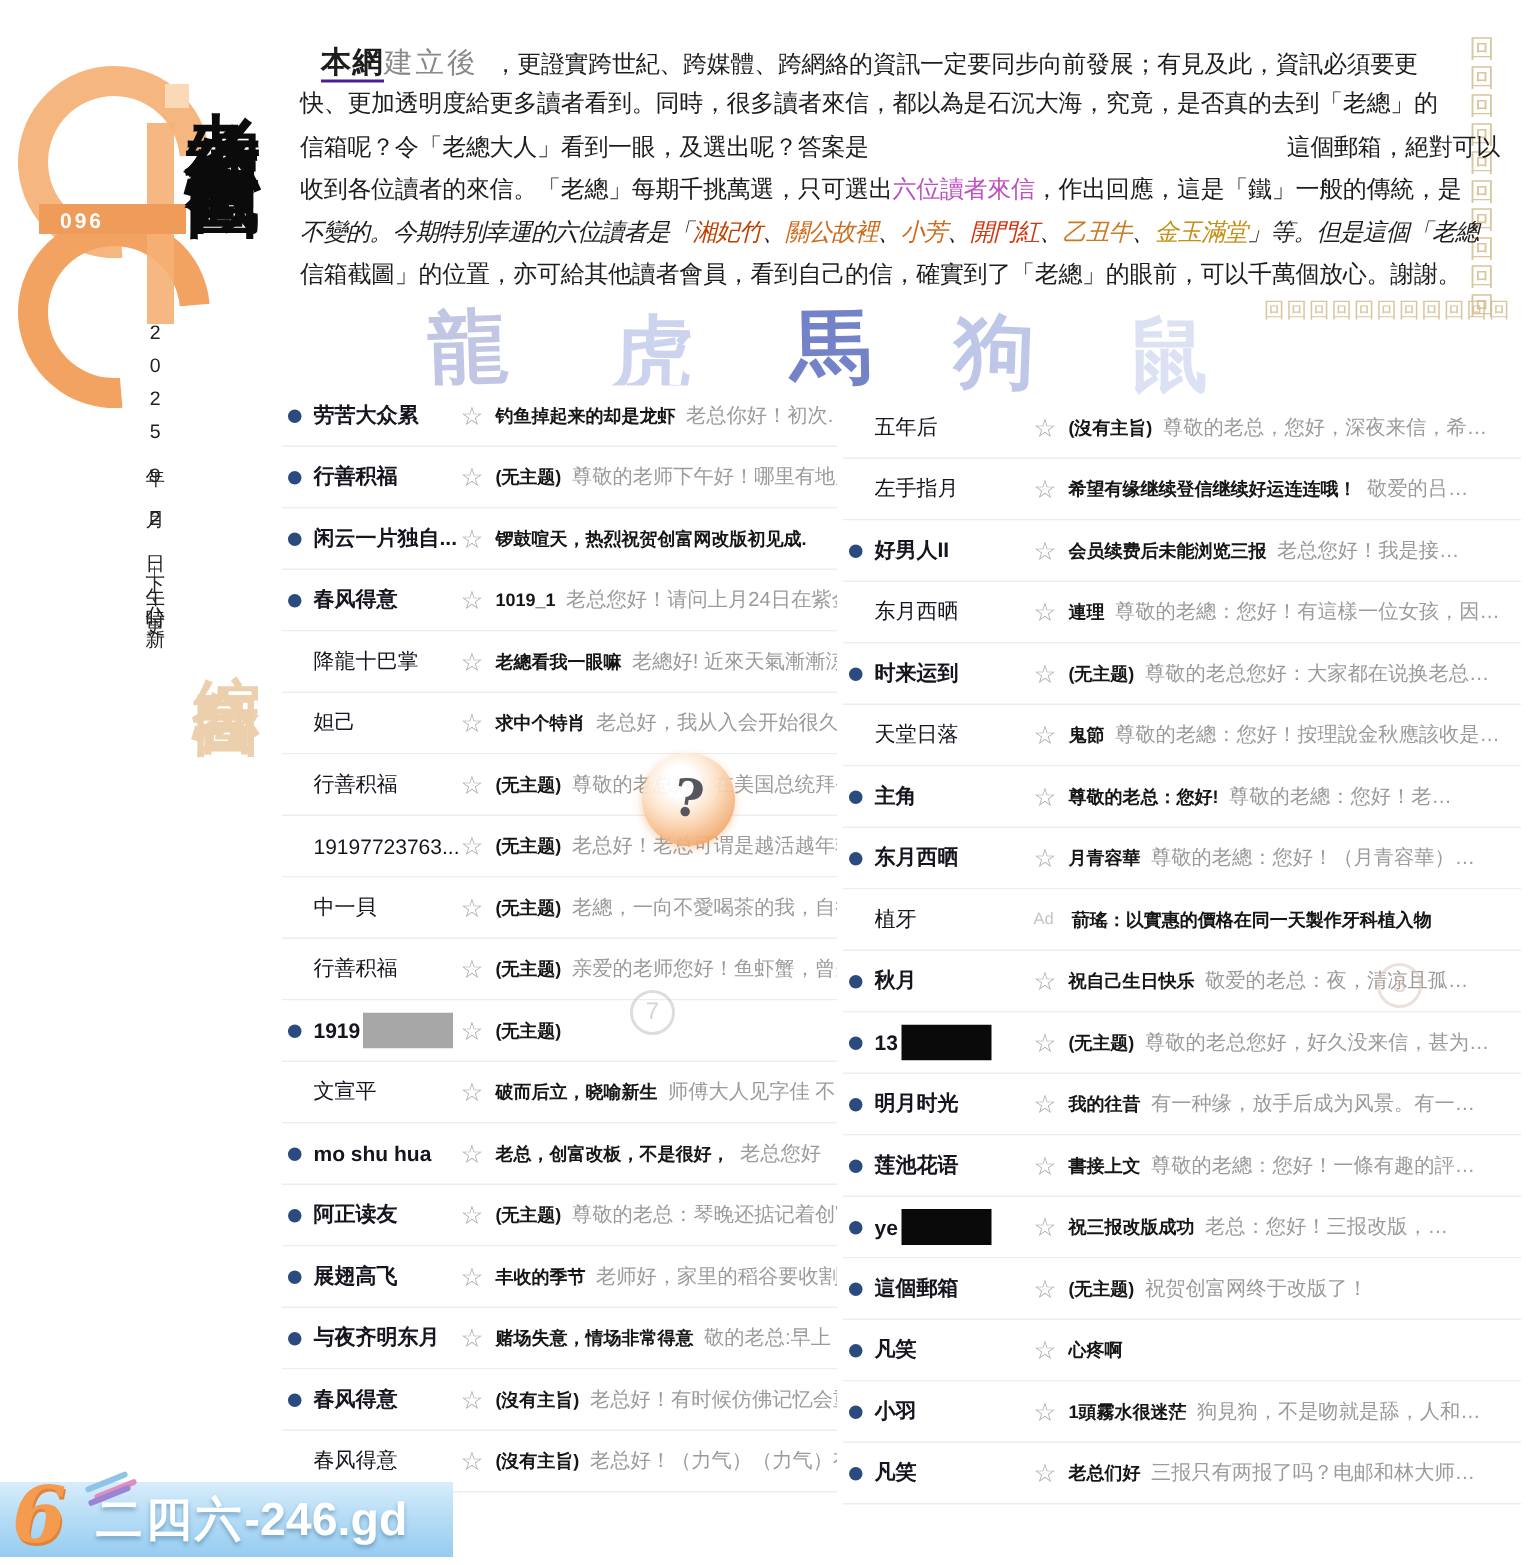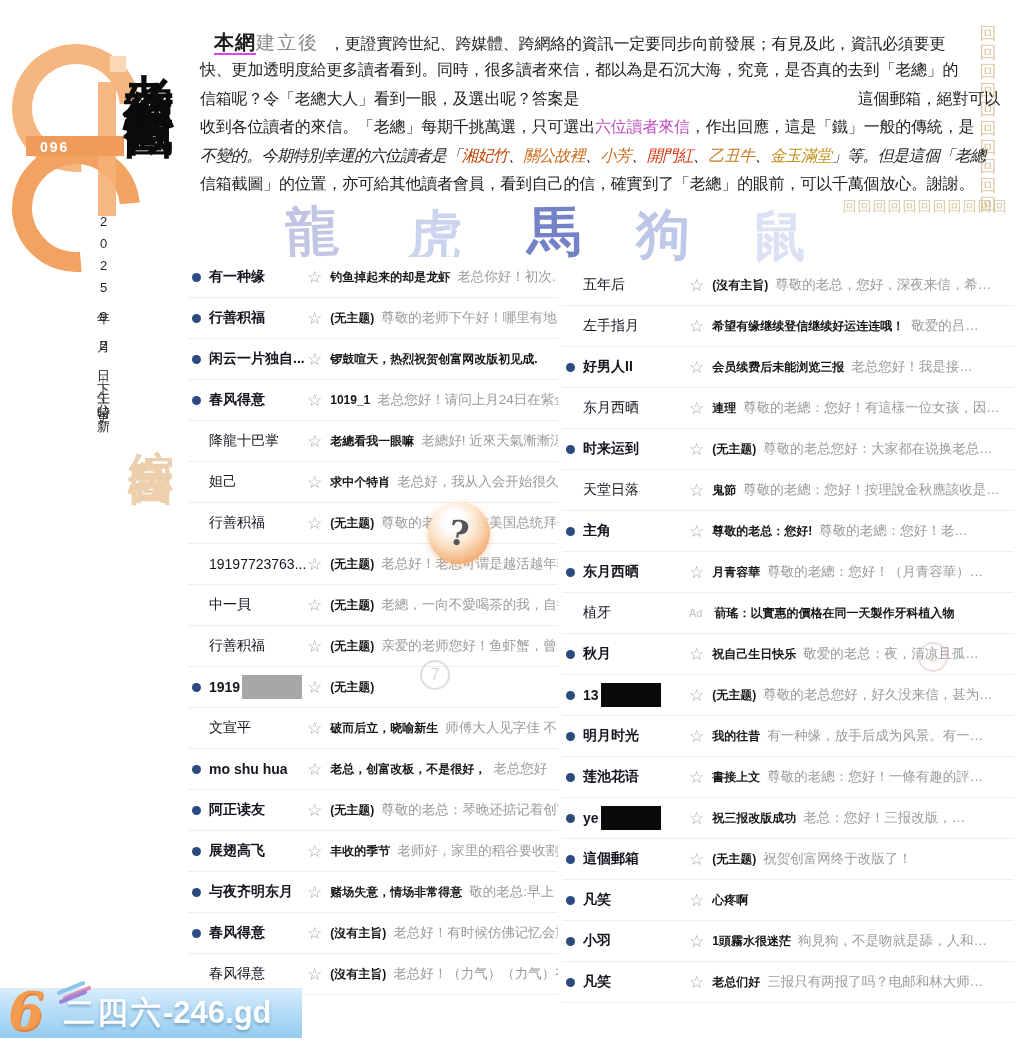--- a/index.html
+++ b/index.html
@@ -24,21 +24,21 @@
         font-family:"DejaVu Serif",serif;font-weight:700;font-size:45px;letter-spacing:7px;color:#ecd0ad;}
   .vdate{position:absolute;left:94px;top:214px;writing-mode:vertical-rl;text-orientation:upright;
          font-size:13px;color:#1f1f1f;letter-spacing:7px;font-weight:500;}
 
   
   .intro{position:absolute;left:200px;top:28px;width:800px;font-family:"Liberation Serif",serif;color:#1d1d1d;}
   .hline{height:28.4px;line-height:28.4px;font-size:16px;letter-spacing:-0.2px;white-space:nowrap;}
   .hline.tight{letter-spacing:-0.6px;font-style:italic;}
   .hline.split{display:flex;justify-content:space-between;}
   .indent{display:inline-block;width:14px;}
-  .intro-dark{font-size:20px;font-weight:700;border-bottom:2px solid #d946ef;letter-spacing:1px;}
+  .intro-dark{font-size:20px;font-weight:700;border-bottom:2px solid #4c1d95;letter-spacing:1px;}
   .intro-light{font-size:19px;color:#8a8a8a;letter-spacing:2px;margin-right:10px;}
   .hl{color:#bf4fbf;}
 
   
   .gk-v{position:absolute;left:976px;top:24px;width:24px;font-family:"DejaVu Serif",serif;
         font-size:17px;line-height:19px;color:#d3bd8f;text-align:center;white-space:pre-line;opacity:.85;}
   .gk-h{position:absolute;left:830px;top:198px;width:190px;font-family:"DejaVu Serif",serif;
         font-size:14px;letter-spacing:1px;color:#d3bd8f;opacity:.85;text-align:center;}
 
   
@@ -152,21 +152,21 @@
       <span class="zch" style="color: rgba(140, 155, 215, 0.3);">鼠</span>
     </div>
 
   <div class="qball">?</div>
   <div class="wcirc left">7</div>
   <div class="wcirc right">3</div>
 
   <div class="list" id="left-list">
       <div class="mail-row unread">
     <span class="dot"></span>
-    <span class="sender"><span class="sender-text">有一种缘</span></span>
+    <span class="sender"><span class="sender-text">劳苦大众累</span></span>
     <span class="star">☆</span>
 
     <span class="subject">钓鱼掉起来的却是龙虾</span>
     <span class="snippet">老总你好！初次.</span>
   </div>
       <div class="mail-row unread">
     <span class="dot"></span>
     <span class="sender"><span class="sender-text">行善积福</span></span>
     <span class="star">☆</span>
 

